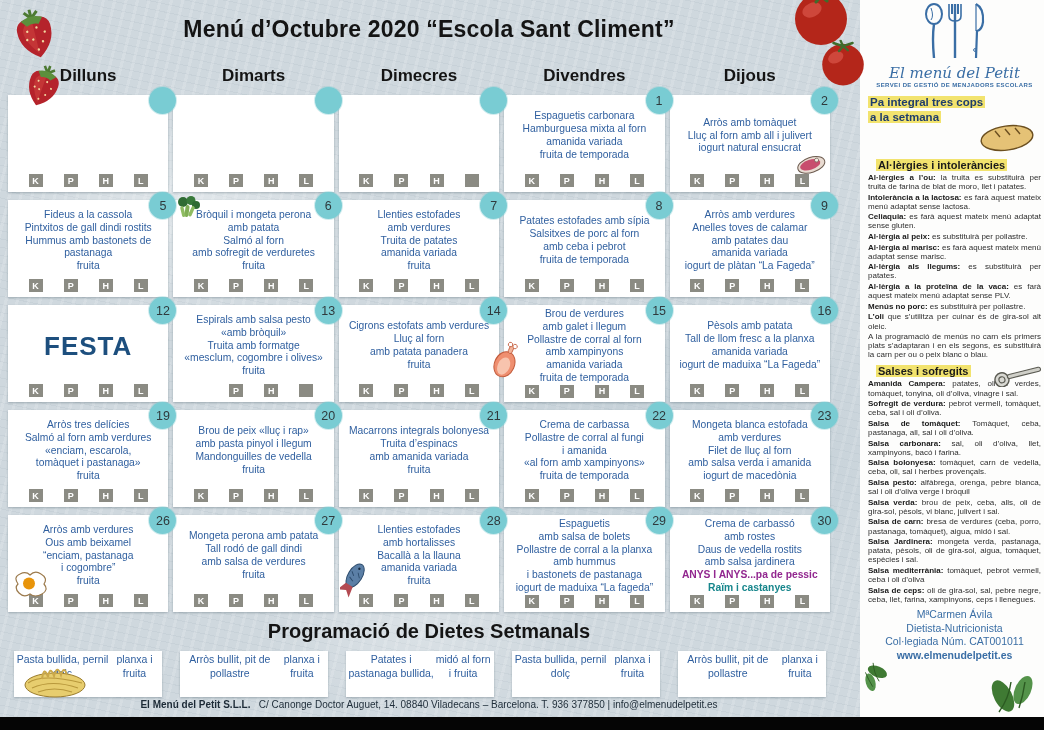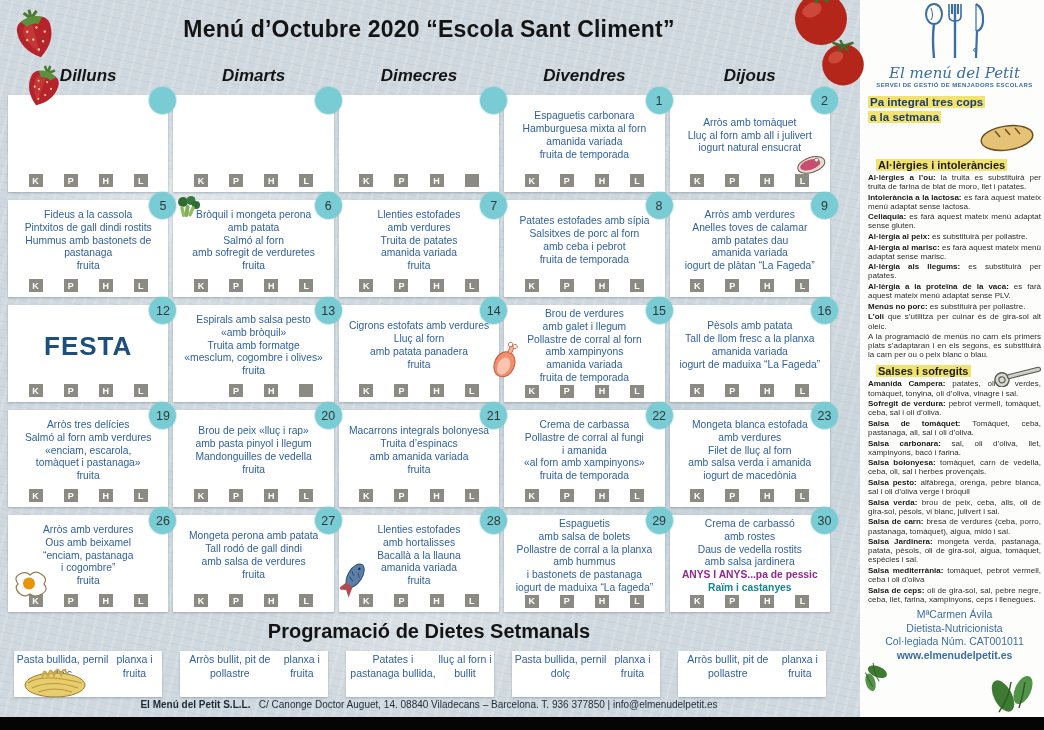--- a/index.html
+++ b/index.html
@@ -12,21 +12,21 @@
       radial-gradient(ellipse 420px 260px at 65% 62%, rgba(175,192,203,.42), transparent 62%),
       radial-gradient(ellipse 260px 180px at 40% 85%, rgba(255,255,255,.25), transparent 60%),
       repeating-linear-gradient(104deg, rgba(255,255,255,.14) 0 3px, transparent 3px 11px),
       repeating-linear-gradient(12deg, rgba(110,130,145,.08) 0 1px, transparent 1px 8px);
   }
   
   .main{position:absolute;left:0;top:0;width:858px;height:717px;}
   .title{position:absolute;top:16px;left:0;width:100%;text-align:center;
          font-size:23px;font-weight:bold;color:#141414;letter-spacing:.2px;}
   .day-headers{position:absolute;top:66px;left:8px;width:822px;display:grid;
-         grid-template-columns:repeat(5,1fr);gap:5px;font-style:italic;}
+         grid-template-columns:repeat(5,1fr);gap:5px;}
   .day-header{text-align:center;font-size:17px;font-weight:bold;color:#141414;}
   .calendar{position:absolute;top:95px;left:8px;width:822px;display:grid;
          grid-template-columns:repeat(5,1fr);grid-auto-rows:97px;gap:8px 5px;}
   .cell{position:relative;background:#fff;box-shadow:0 1px 2px rgba(60,80,95,.35);
         display:flex;flex-direction:column;}
   .cell-lines{flex:1;display:flex;flex-direction:column;justify-content:center;
         text-align:center;font-size:10.3px;color:#2f5f9f;line-height:1.24;padding:3px 2px 0;}
   .festa-text{font-size:26px;font-weight:bold;color:#1d4f7e;letter-spacing:1px;}
   .line-anys{color:#92278f;font-weight:bold;}
   .line-teal{color:#17868c;font-weight:bold;}
@@ -503,21 +503,21 @@
         <div class="dieta-cell">
           <div>Pasta bullida, pernil dolç</div>
           <div>planxa i fruita</div>
         </div>
         <div class="dieta-cell">
           <div>Arròs bullit, pit de pollastre</div>
           <div>planxa i fruita</div>
         </div>
         <div class="dieta-cell">
           <div>Patates i pastanaga bullida,</div>
-          <div>lluç al forn i bullit</div>
+          <div>midó al forn i fruita</div>
         </div>
         <div class="dieta-cell">
           <div>Pasta bullida, pernil dolç</div>
           <div>planxa i fruita</div>
         </div>
         <div class="dieta-cell">
           <div>Arròs bullit, pit de pollastre</div>
           <div>planxa i fruita</div>
         </div>
       </div>

